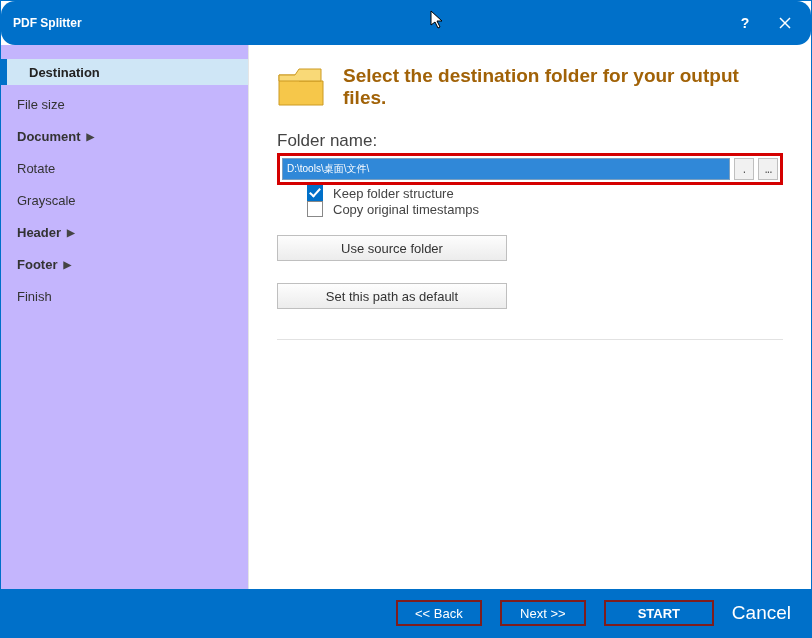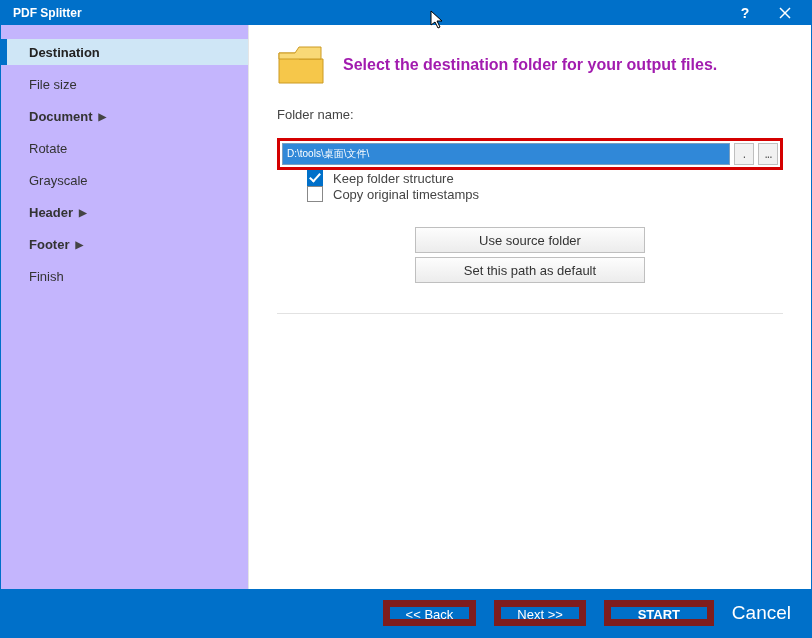--- a/index.html
+++ b/index.html
@@ -14,27 +14,28 @@
     .window {
       width: 812px;
       height: 638px;
       background: #fff;
       display: flex;
       flex-direction: column;
       border: 1px solid #0070c9;
     }
     
     .titlebar {
-      height: 24px;
+      height: 44px;
       background: #0070c9;
       color: #fff;
       display: flex;
       align-items: center;
       padding: 0 6px 0 12px;
       font-size: 12px;
+      border-radius: 14px;
     }
     .titlebar .title { flex: 1; font-weight: 600; }
     .titlebar .tb-btn {
       width: 40px; height: 28px;
       display: flex; align-items: center; justify-content: center;
       color: #fff; font-size: 14px; cursor: pointer;
     }
     .titlebar .tb-help { font-weight: bold; }
     .titlebar .tb-close svg { display:block; }
     
@@ -51,21 +52,21 @@
       border-right: 1px solid #e5e5e5;
       padding: 14px 0;
       display: flex;
       flex-direction: column;
       gap: 6px;
     }
     .sidebar-item {
       height: 26px;
       display: flex;
       align-items: center;
-      padding-left: 28px;
+      padding-left: 16px;
       color: #333;
       cursor: pointer;
     }
     .sidebar-item.active {
       background: #cfe6f6;
       border-left: 6px solid #0070c9;
       padding-left: 22px;
       font-weight: 700;
       color: #222;
     }
@@ -73,22 +74,22 @@
     .sidebar-item .chev { margin-left: 6px; font-size: 10px; color: #444; }
     
     .main {
       flex: 1;
       padding: 20px 28px 10px 28px;
       display: flex; flex-direction: column;
       color: #444;
     }
     .header-row { display: flex; align-items: center; gap: 18px; margin-bottom: 22px; }
     .folder-icon { width: 48px; height: 40px; flex-shrink: 0; }
-    .header-title { font-size: 16px; font-weight: 700; color: #a21caf; }
-    .label-folder { font-size: 13px; color: #444; margin-bottom: 16px; }
+    .header-title { font-size: 19px; font-weight: 700; color: #a16207; }
+    .label-folder { font-size: 17px; color: #444; margin-bottom: 2px; }
     .folder-row {
       display: flex; align-items: stretch; gap: 4px;
       border: 3px solid #d40000;
       padding: 2px;
     }
     .folder-input {
       flex: 1;
       height: 22px;
       border: 1px solid #7a9fc0;
       background: #3088d8;
@@ -112,38 +113,38 @@
       border: 1px solid #888; background:#fff; cursor:pointer; position:relative;
     }
     .check-row input[type=checkbox]:checked {
       background: #0070c9; border-color:#0070c9;
     }
     .check-row input[type=checkbox]:checked::after {
       content: ""; position:absolute; left:4px; top:0px;
       width:4px; height:9px; border: solid #fff; border-width:0 2px 2px 0;
       transform: rotate(42deg);
     }
-    .right-btns { margin-top: 25px; display:flex; flex-direction:column; align-items:center; gap:4px; }
+    .right-btns { margin-top: 18px; display:flex; flex-direction:column; align-items:flex-start; gap:22px; }
     .wide-btn {
       width: 230px; height: 26px;
       border: 1px solid #bfbfbf; background: linear-gradient(#fdfdfd,#ececec);
       font-size: 13px; color:#333; cursor:pointer;
     }
     .sep { border-top:1px solid #e2e2e2; margin-top: 30px; }
     
     .footer {
       height: 48px;
       background: #0070c9;
       display: flex; align-items: center; justify-content: flex-end;
       gap: 18px; padding: 0 20px;
     }
     .footer-btn {
       min-width: 86px; height: 26px;
       background: transparent;
-      border: 7px solid #7f1d1d;
+      border: 2px solid #7f1d1d;
       color: #fff; font-size: 13px;
       cursor: pointer;
       padding: 0 16px;
     }
     .footer-btn.primary { font-weight:700; min-width: 110px; text-align: center; }
     .footer .cancel { border:none; background:transparent; color:#fff; cursor:pointer; font-size:19px; }
     .cursor-abs { position:absolute; left:430px; top:10px; pointer-events:none; }
   </style>
 </head>
 <body>

